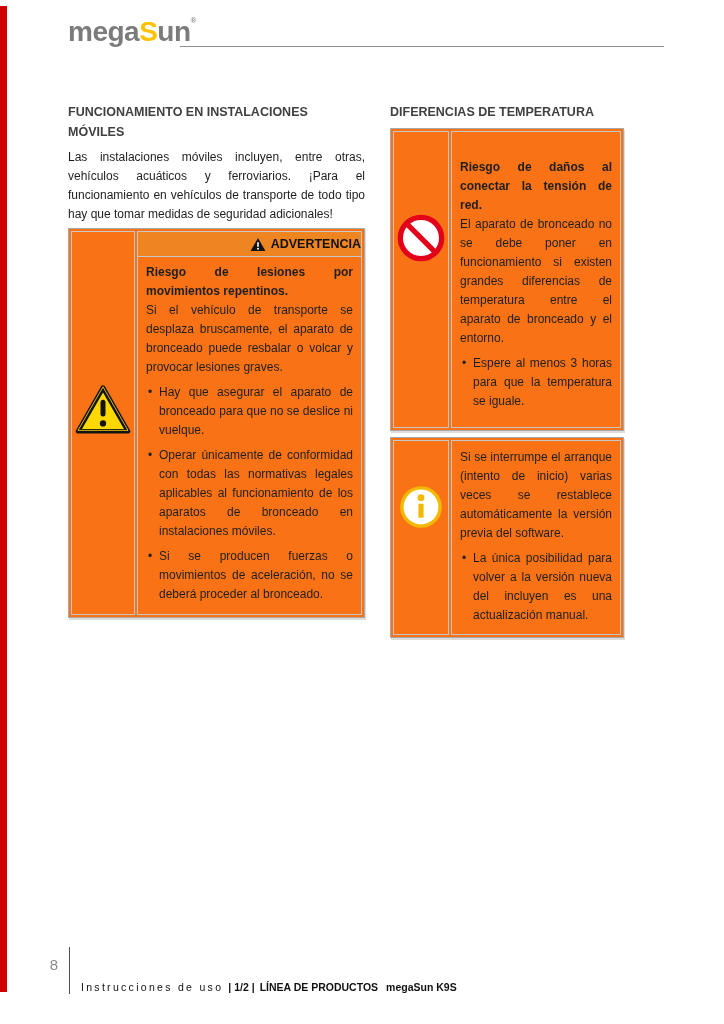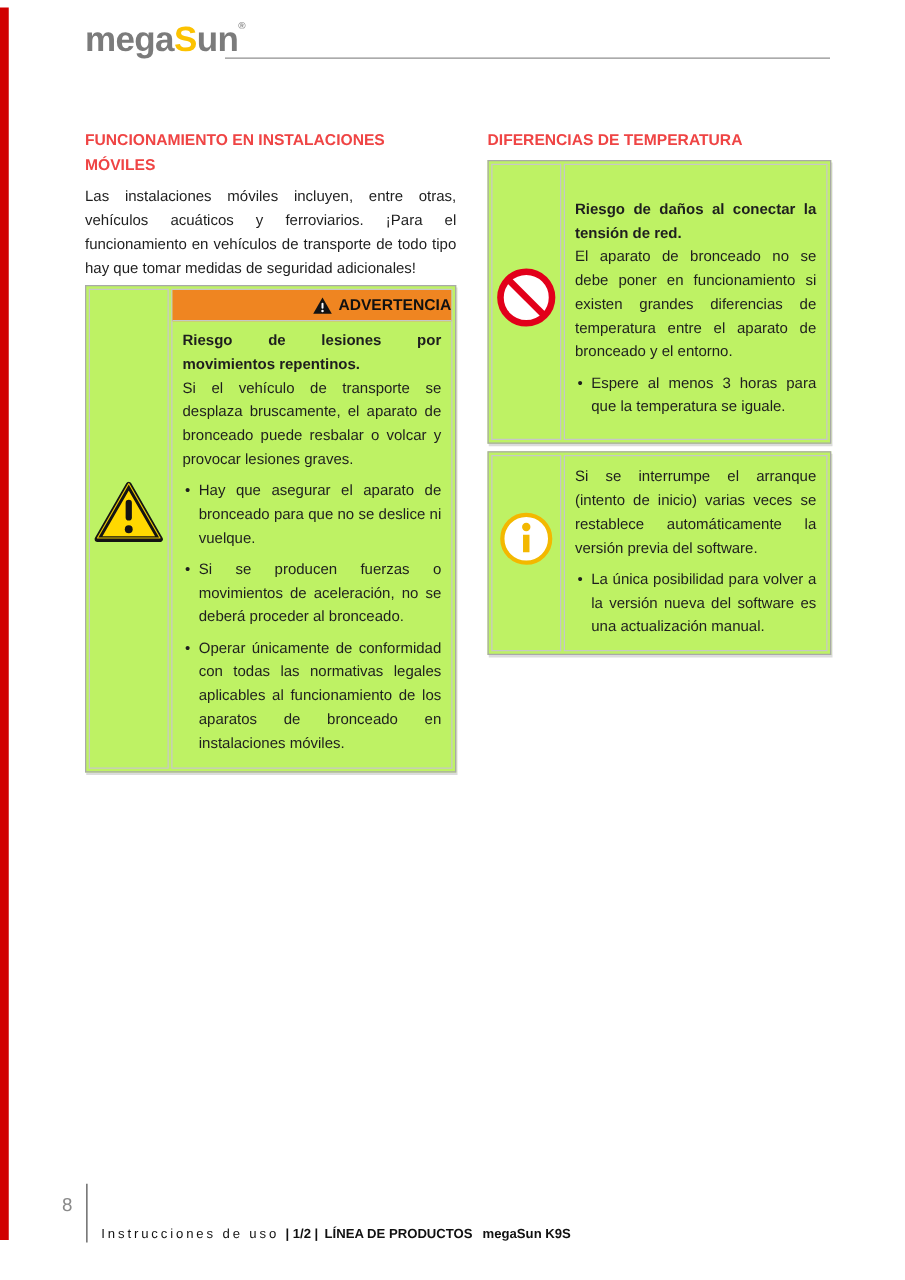--- a/index.html
+++ b/index.html
@@ -11,30 +11,30 @@
 
   
   .logo { position:absolute; left:68px; top:16px; font-size:28px; font-weight:bold;
           color:#7b7b7b; letter-spacing:-0.5px; }
   .logo .s { color:#fcc200; }
   .logo .reg { font-size:8px; vertical-align:18px; color:#8a8a8a; letter-spacing:0; }
   .logo-rule { position:absolute; left:180px; top:46px; width:484px; height:1px; background:#909090; }
 
   
   .col-left  { position:absolute; left:68px;  top:102px; width:297px; }
-  .col-right { position:absolute; left:390px; top:102px; width:275px; }
+  .col-right { position:absolute; left:390px; top:102px; width:234px; }
 
-  h2.section { margin:0; font-size:12.5px; font-weight:bold; line-height:20px; color:#ef4444; }
+  h2.section { margin:0; font-size:12.5px; font-weight:bold; line-height:20px; color:#404040; }
   p.body { margin:6px 0 0; font-size:12px; line-height:19px; text-align:justify; }
 
   h1.red { margin:0; font-size:18px; font-weight:bold; color:#c4092f; line-height:22px; }
 
   
   .wbox { display:flex; gap:2px; padding:2px; border:1px solid #a9a9a9;
-          box-shadow:1px 2px 0 0 #dcdcdc; background:#bef264; box-sizing:border-box; }
+          box-shadow:1px 2px 0 0 #dcdcdc; background:#f97316; box-sizing:border-box; }
   .icon-cell { flex:none; border:1px solid #c7c7c7; display:flex; justify-content:center;
                align-items:flex-start; }
   .text-cell { flex:1; border:1px solid #c7c7c7; box-sizing:border-box; }
 
   .warn-header { height:24px; background:#ef8521; border-bottom:1px solid #c7c7c7;
                  display:flex; align-items:center; justify-content:flex-end; gap:5px;
                  font-size:12.5px; font-weight:bold; color:#111; }
   .warn-body { padding:6px 8px 10px; }
   .b-title { margin:0; font-size:12px; font-weight:bold; line-height:19px; text-align:justify; }
   .b-text  { margin:0; font-size:12px; line-height:19px; text-align:justify; }
@@ -101,22 +101,22 @@
             <rect x="9" y="6" width="2" height="6.2" rx="1" fill="#ffffff"></rect>
             <circle cx="10" cy="14.4" r="1.25" fill="#ffffff"></circle>
           </svg>
           <span>ADVERTENCIA</span>
         </div>
         <div class="warn-body">
           <p class="b-title">Riesgo de lesiones por movimientos repentinos.</p>
           <p class="b-text">Si el vehículo de transporte se desplaza bruscamente, el aparato de bronceado puede resbalar o volcar y provocar lesiones graves.</p>
           <ul class="bullets">
             <li>Hay que asegurar el aparato de bronceado para que no se deslice ni vuelque.</li>
+            <li>Operar únicamente de conformidad con todas las normativas legales aplicables al funcionamiento de los aparatos de bronceado en instalaciones móviles.</li>
             <li>Si se producen fuerzas o movimientos de aceleración, no se deberá proceder al bronceado.</li>
-            <li>Operar únicamente de conformidad con todas las normativas legales aplicables al funcionamiento de los aparatos de bronceado en instalaciones móviles.</li>
           </ul>
         </div>
       </div>
     </div>
   </div>
 
   <div class="col-right">
     <h2 class="section">DIFERENCIAS DE TEMPERATURA</h2>
 
     <div class="wbox box-temp">
@@ -140,21 +140,21 @@
       <div class="icon-cell">
         <svg class="info-ic" width="44" height="44" viewBox="0 0 46 46">
           <circle cx="23" cy="23" r="20" fill="#ffffff" stroke="#f3b800" stroke-width="3.6"></circle>
           <circle cx="23" cy="13.2" r="3.5" fill="#f3b800"></circle>
           <path d="M20.3 19.6 h5.4 v14.6 h-5.4 z" fill="#f3b800"></path>
         </svg>
       </div>
       <div class="text-cell">
         <p class="b-text">Si se interrumpe el arranque (intento de inicio) varias veces se restablece automáticamente la versión previa del software.</p>
         <ul class="bullets">
-          <li>La única posibilidad para volver a la versión nueva del software es una actualización manual.</li>
+          <li>La única posibilidad para volver a la versión nueva del incluyen es una actualización manual.</li>
         </ul>
       </div>
     </div>
 
   </div>
 
   <div class="footer-num">8</div>
   <div class="footer-div"></div>
   <div class="footer-text"><span class="ft-doc">Instrucciones de uso</span><span class="ft-bold">| 1/2 |</span><span class="ft-prod">LÍNEA DE PRODUCTOS</span><span class="ft-name">megaSun K9S</span></div>
 

